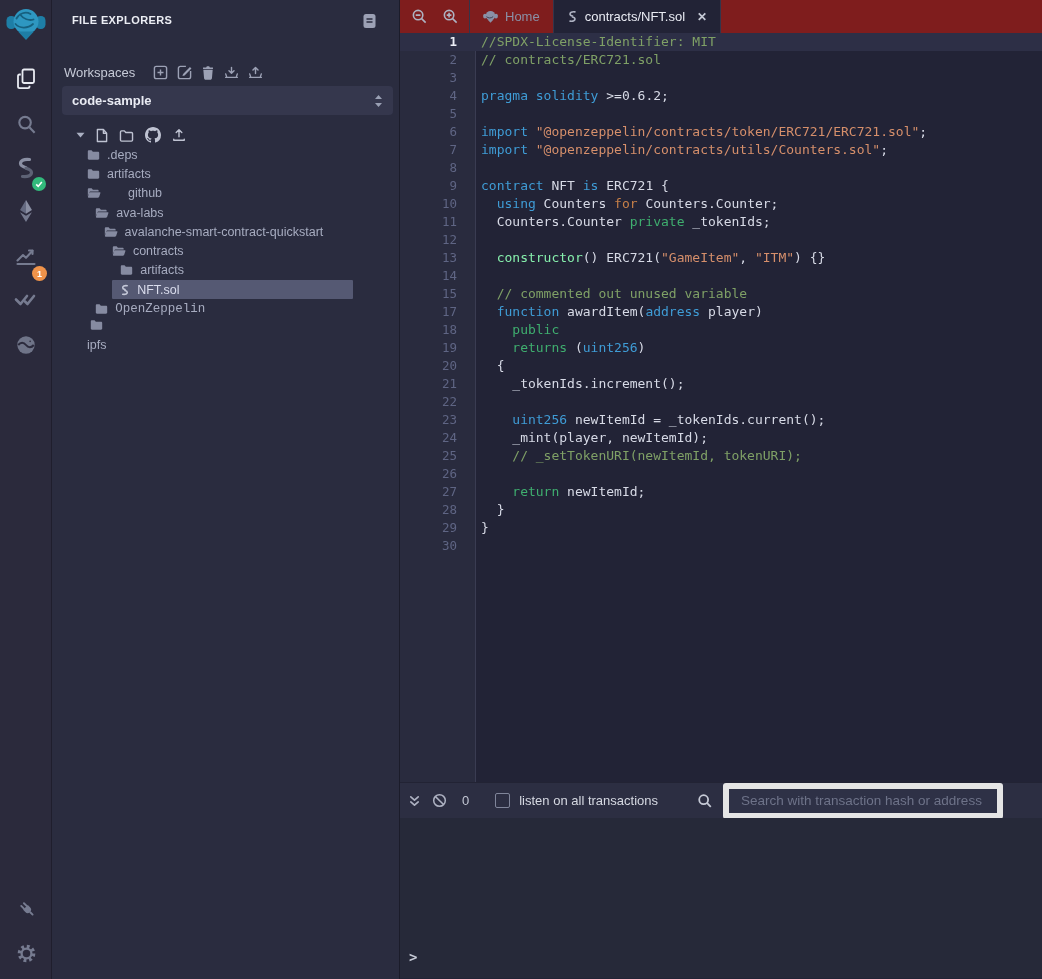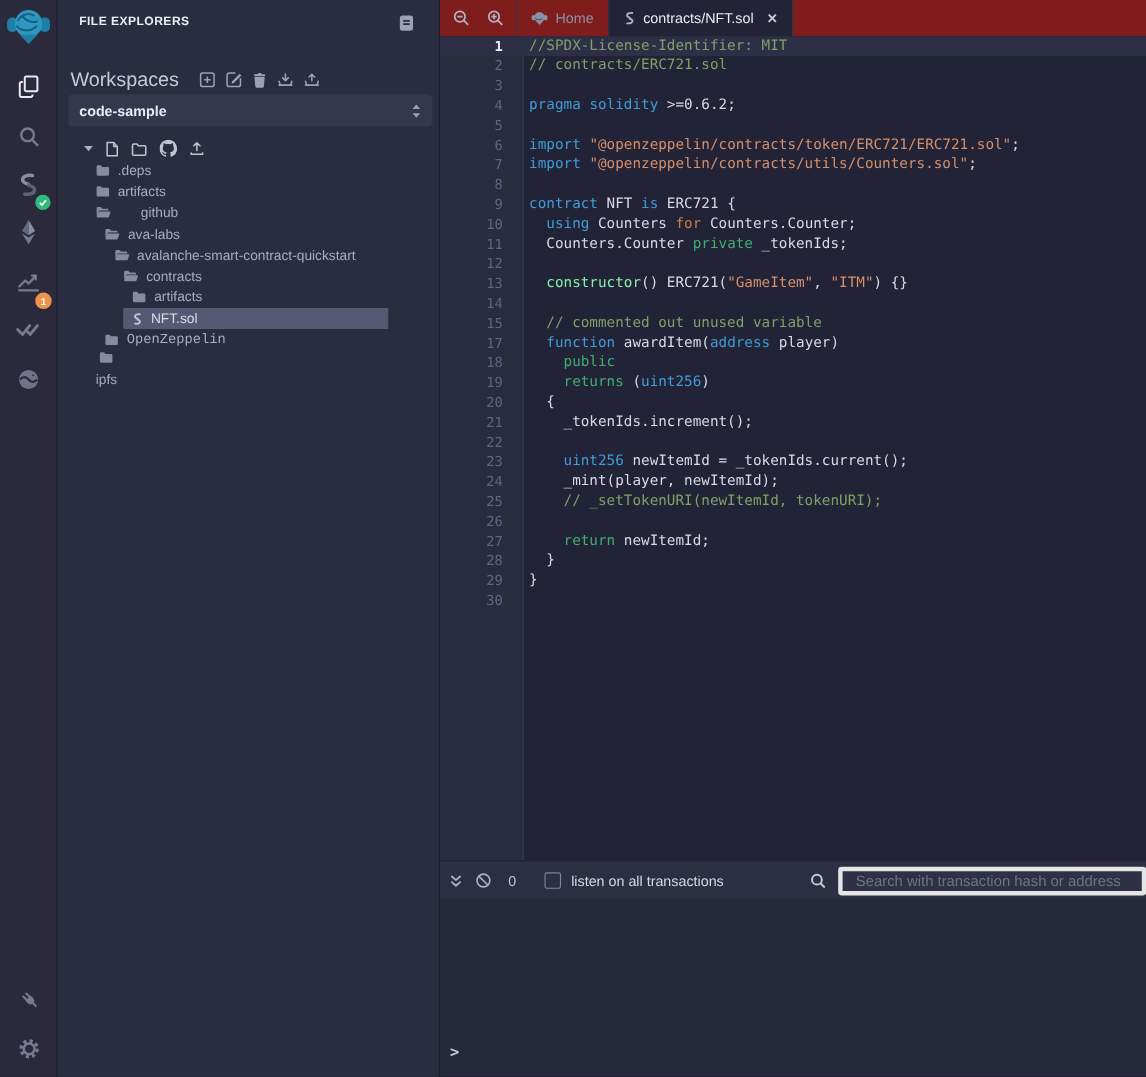--- a/index.html
+++ b/index.html
@@ -23,21 +23,21 @@
 
   
   .filepanel { position:absolute; left:52px; top:0; width:348px; height:979px;
                background:#2a2c3f; border-right:1px solid #1b1c2a; }
   .fp-title-row { position:absolute; left:0; top:10px; width:100%; height:26px; }
   .fp-title { position:absolute; left:20px; top:4px; color:#eceef4; font-size:11px;
               font-weight:700; letter-spacing:.4px; }
   .book-btn { position:absolute; right:22px; top:3px; color:#9ca1b5; cursor:pointer; }
   .ws-row { position:absolute; left:12px; top:63px; height:18px; display:flex;
             align-items:center; }
-  .ws-label { color:#c6cad7; font-size:18px; }
+  .ws-label { color:#c6cad7; font-size:13px; }
   .ws-actions { display:flex; gap:9px; margin-left:18px; align-items:center; }
   .ws-actions span { color:#9ca1b5; cursor:pointer; display:flex; }
   .ws-select { position:absolute; left:10px; top:86px; width:331px; height:29px;
                background:#35374d; border-radius:4px; display:flex; align-items:center;
                padding:0 10px; cursor:pointer; }
   .ws-select .name { color:#e9ebf3; font-size:13px; font-weight:600; flex:1; }
   .ws-select .caret { color:#9aa0b4; display:flex; }
   .tree-toolbar { position:absolute; left:24px; top:127px; height:16px; display:flex;
                   align-items:center; gap:11px; color:#bfc3d2; }
   .tree-toolbar span { cursor:pointer; display:flex; align-items:center; }
@@ -81,22 +81,22 @@
   
   .terminal { position:absolute; left:0; top:782px; width:642px; height:197px; }
   .term-header { height:36px; background:#2c2e42; display:flex; align-items:center;
                  border-top:1px solid #222334; }
   .th-btn { color:#aeb2c2; display:flex; cursor:pointer; }
   .term-count { color:#c3c7d4; font-size:13px; margin-left:15px; }
   .listen-box { width:15px; height:15px; border:1px solid #80859a; border-radius:2px;
                 margin-left:26px; cursor:pointer; background:transparent; }
   .listen-label { color:#d6d9e2; font-size:13px; margin-left:9px; }
   .term-search-icon { margin-left:auto; color:#c6cad6; display:flex; }
-  .term-input { width:280px; height:26px; margin-left:10px; 
-                background:#2e3146; border:4px solid #e5e5e5; border-radius:3px;
+  .term-input { width:280px; height:36px; margin-left:10px; margin-right:39px;
+                background:#2e3146; border:6px solid #e5e5e5; border-radius:3px;
                 color:#c9cdd9; font-size:13.5px; padding:0 12px; outline:none;
                 font-family:"Liberation Sans", sans-serif; }
   .term-input::placeholder { color:#6e7389; }
   .term-body { position:relative; height:160px; background:#262939; }
   .prompt { position:absolute; left:9px; bottom:13px; color:#c6cad6;
             font-family:"DejaVu Sans Mono", monospace; font-size:14px; font-weight:bold; }
 </style>
 </head>
 <body>
 

